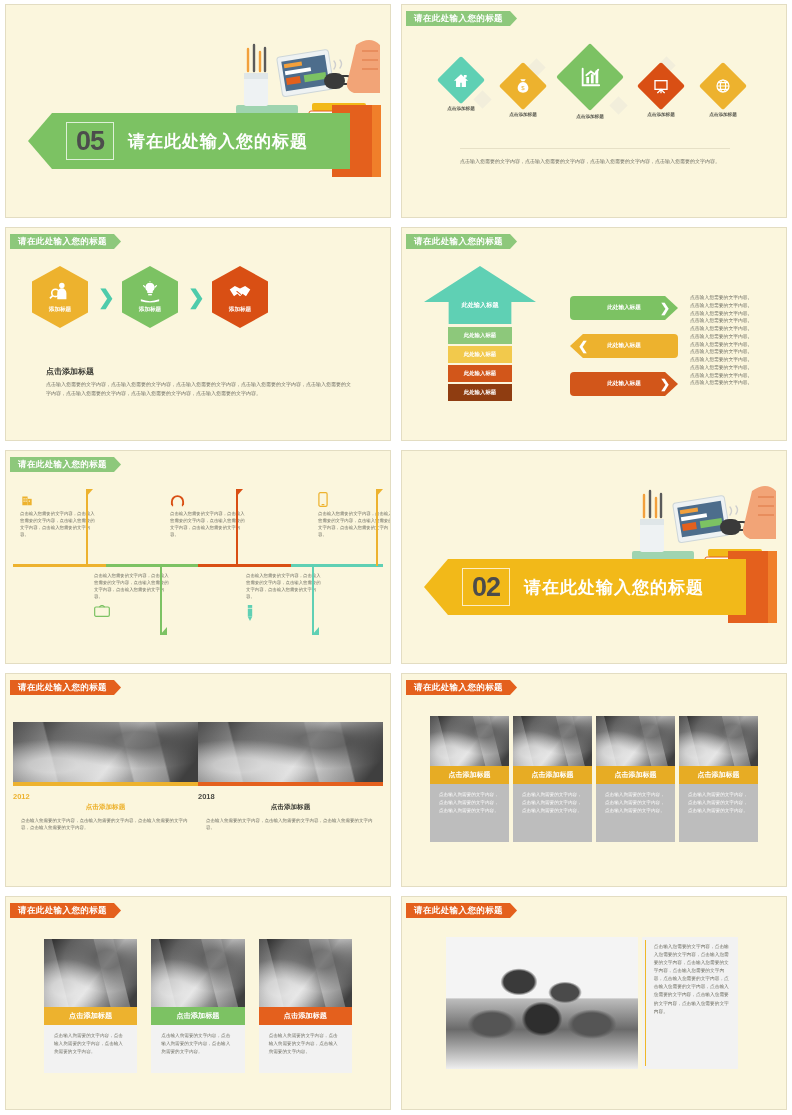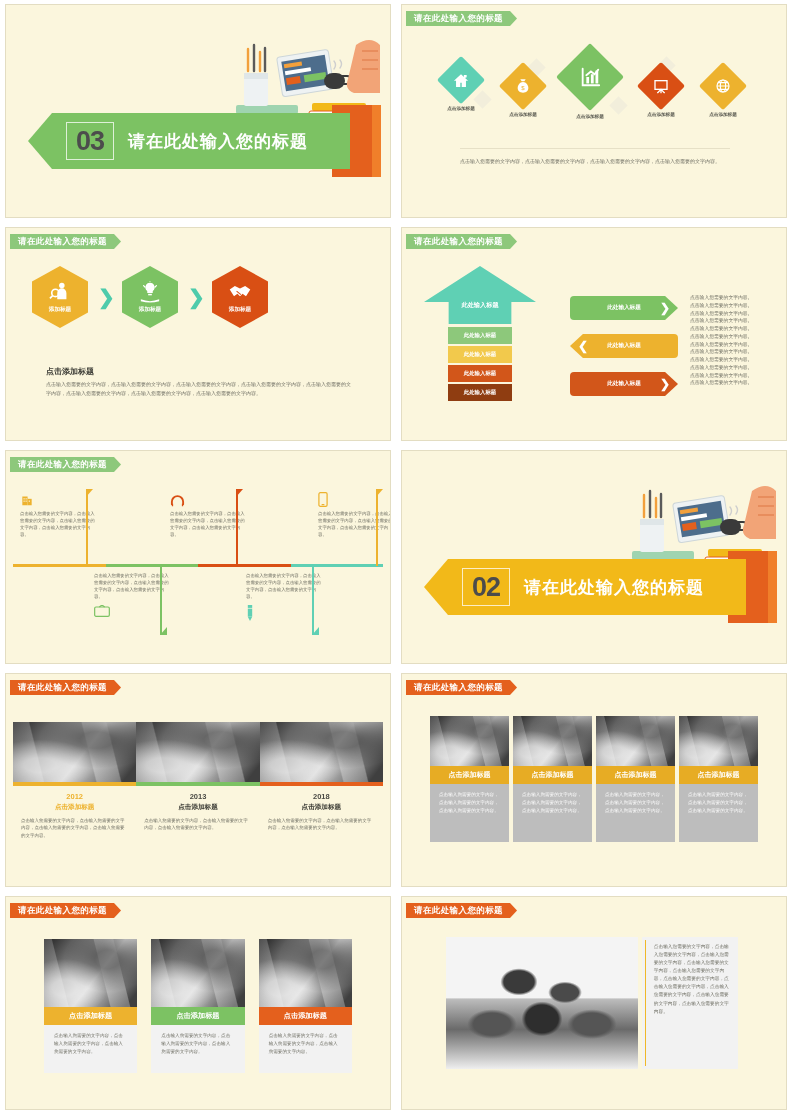--- a/index.html
+++ b/index.html
@@ -160,21 +160,21 @@
       radial-gradient(ellipse at 62% 42%, #4a4a4a 0 8%, transparent 10%),
       radial-gradient(ellipse at 50% 62%, #2e2e2e 0 12%, transparent 15%),
       radial-gradient(ellipse at 24% 66%, #555 0 9%, transparent 12%),
       radial-gradient(ellipse at 76% 66%, #555 0 9%, transparent 12%);
   }
 
   .ycols { position: absolute; left: 7px; right: 7px; top: 48px; display: flex; }
   .ycol { flex: 1; position: relative; }
   .ycol .photo { height: 60px; }
   .ycol .cbar { height: 4px; }
-  .ycol .yr { text-align: center; font-size: 7.5px; font-weight: bold; margin-top: 6px; color: #4a4a44; }
+  .ycol .yr { text-align: left; font-size: 7.5px; font-weight: bold; margin-top: 6px; color: #4a4a44; }
   .ycol .sub { text-align: center; font-size: 6.6px; font-weight: bold; margin-top: 2px; color: #3d3d36; }
   .ycol .bd {
     font-size: 4.5px; line-height: 1.66; color: #6b6b60; margin: 5px 8px 0 8px;
     font-family: "Liberation Serif", serif;
   }
   .ytint { position: absolute; left: 0; right: 0; top: 64px; bottom: -10px; background: #f4f4f4; z-index: -1; }
 
   .cards4 { position: absolute; left: 28px; right: 28px; top: 42px; display: flex; gap: 4px; }
   .card4 { flex: 1; background: #bdbdbd; }
   .card4 .photo { height: 50px; }
@@ -243,21 +243,21 @@
       <path d="M172 18 q14 -10 24 0 v48 h-26 q-10 -4 -6 -14 z" fill="#f2a477"></path>
       <g stroke="#e07a4a" stroke-width="1.1" fill="none">
         <path d="M178 24 h16"></path>
             <path d="M178 33 h16"></path>
             <path d="M178 42 h16"></path>
       </g>
     </svg>
     <div class="hand-col lite"></div>
     <div class="hand-col"></div>
     <div class="cover-bar green">
-      <div class="cover-num">03</div>
+      <div class="cover-num">05</div>
       <div class="cover-title">请在此处输入您的标题</div>
     </div>
   </div>
     </div>
 
   <div>
       <div class="slide">
     <div class="ribbon green">请在此处输入您的标题</div>
     <div class="diamond-row">
       <div class="ghost" style="left:52px;top:46px"></div>
@@ -561,28 +561,20 @@
         <div class="ytint"></div>
         <div class="photo"></div>
         <div class="cbar" style="background:#edb22e"></div>
         <div class="yr" style="color:#edb22e">2012</div>
         <div class="sub" style="color:#edb22e">点击添加标题</div>
         <div class="bd">点击输入您需要的文字内容，点击输入您需要的文字内容，点击输入您需要的文字内容，点击输入您需要的文字内容。</div>
       </div>
       <div class="ycol">
         <div class="ytint"></div>
         <div class="photo"></div>
-        <div class="cbar" style="background:#7cc263"></div>
-        <div class="yr">2013</div>
-        <div class="sub">点击添加标题</div>
-        <div class="bd">点击输入您需要的文字内容，点击输入您需要的文字内容，点击输入您需要的文字内容。</div>
-      </div>
-      <div class="ycol">
-        <div class="ytint"></div>
-        <div class="photo"></div>
         <div class="cbar" style="background:#e4601d"></div>
         <div class="yr">2018</div>
         <div class="sub">点击添加标题</div>
         <div class="bd">点击输入您需要的文字内容，点击输入您需要的文字内容，点击输入您需要的文字内容。</div>
       </div>
     </div>
   </div>
     </div>
 
   <div>

